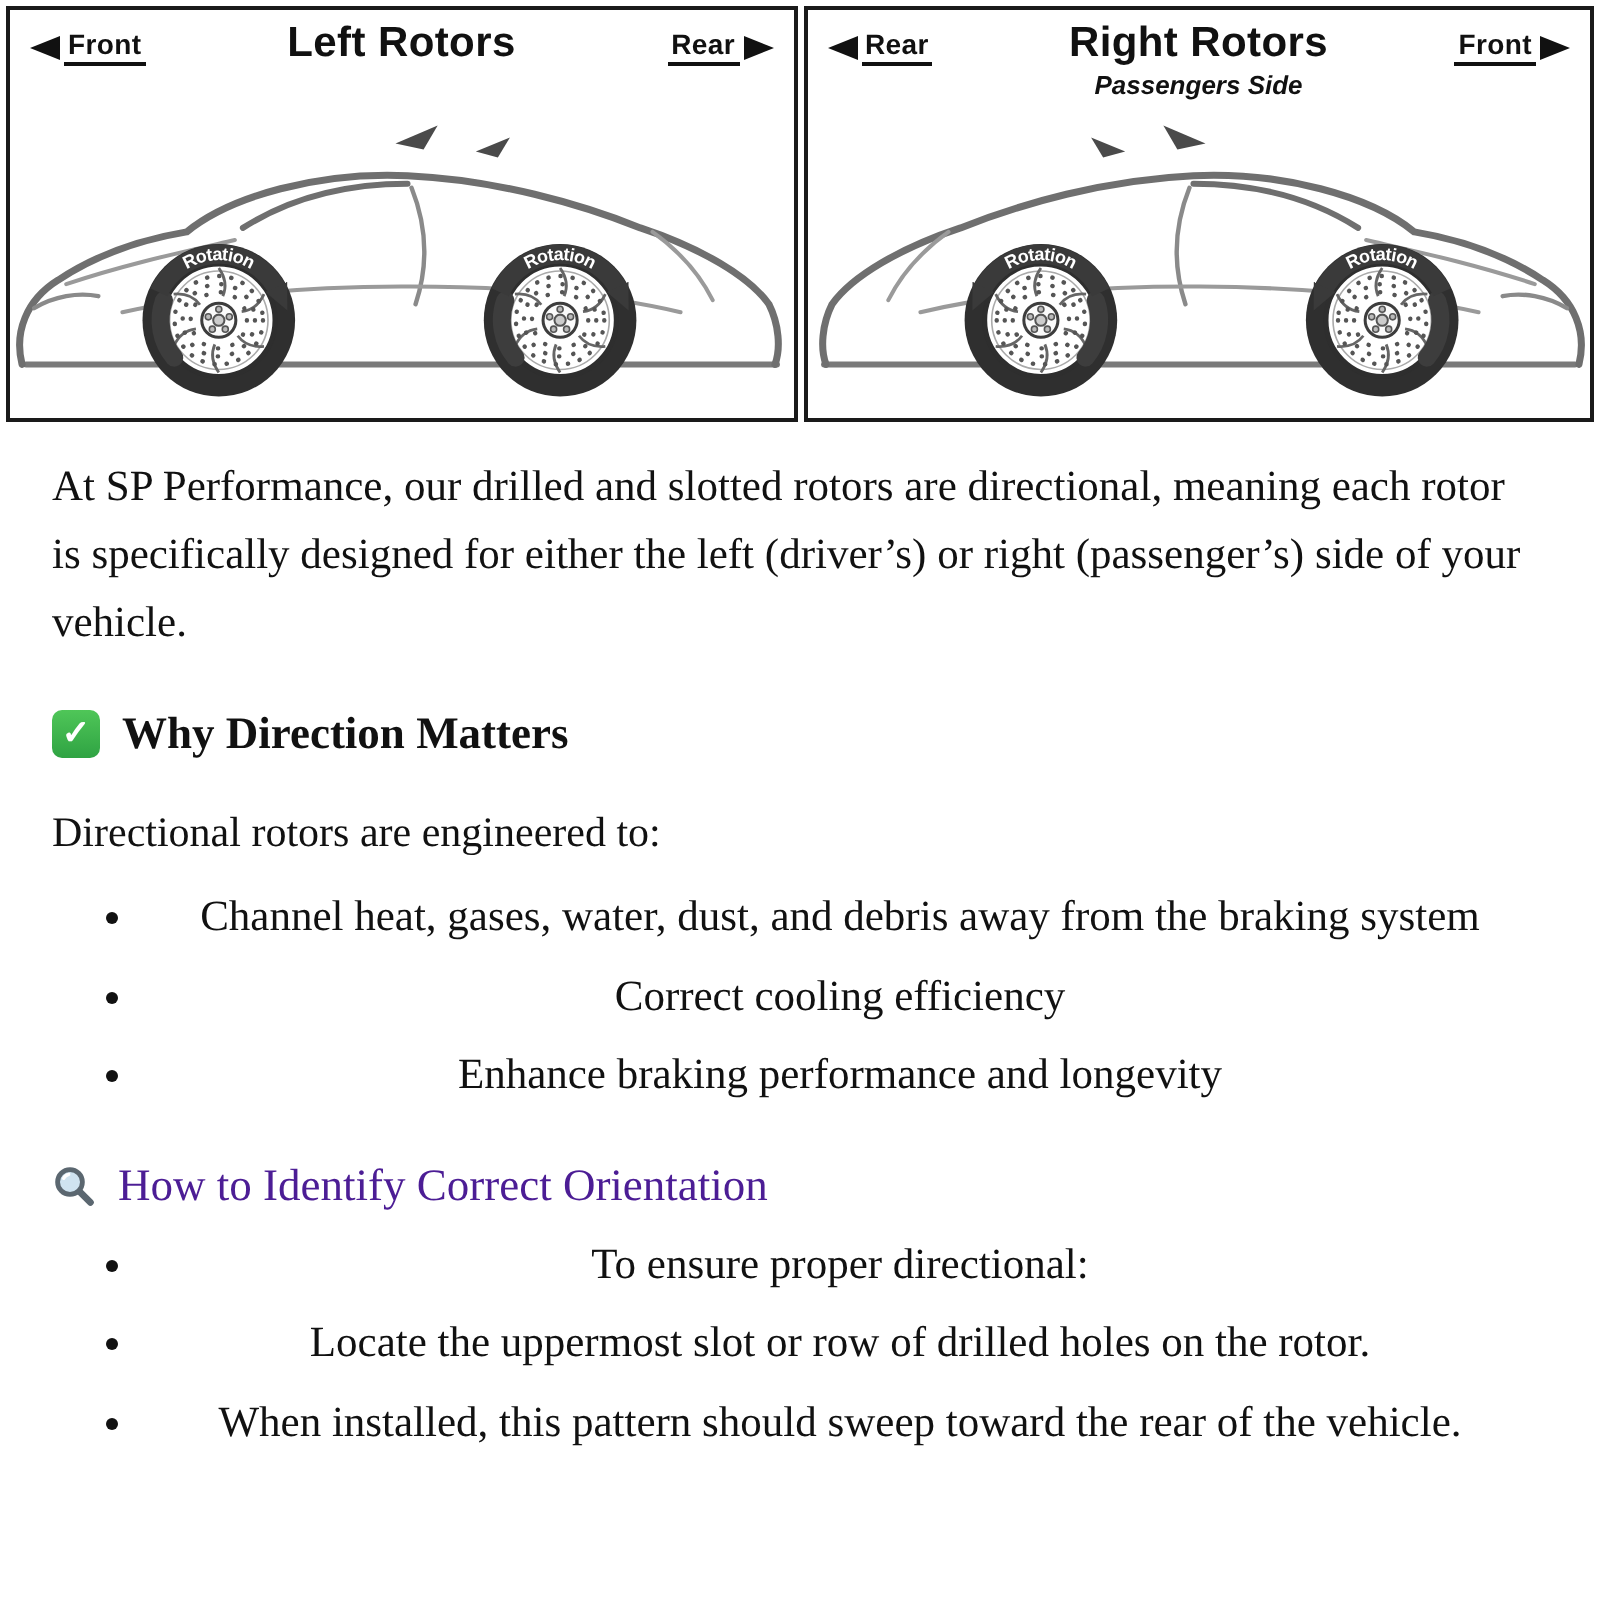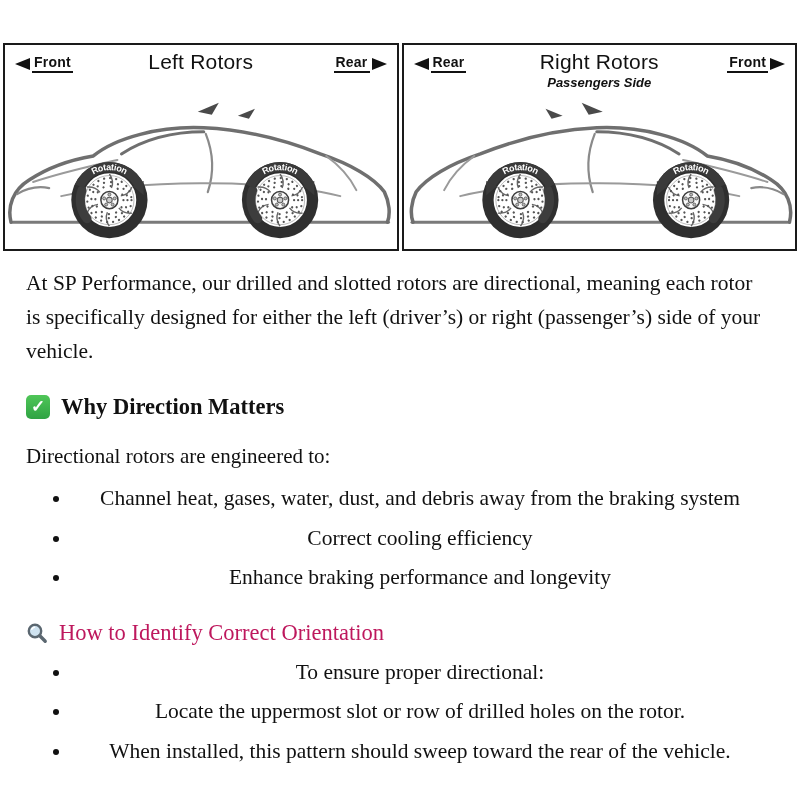--- a/index.html
+++ b/index.html
@@ -3,28 +3,28 @@
 <meta charset="utf-8">
 <style>
   * { box-sizing: border-box; margin: 0; padding: 0; }
   html, body { background: #ffffff; }
   .page {
     width: 800px; height: 800px; background: #fff; overflow: hidden;
     font-family: "Liberation Serif", serif; color: #111;
   }
 
   
-  .diagram { display: flex; gap: 3px; padding: 3px 3px 0 3px; margin-top: 40px; }
+  .diagram { display: flex; gap: 3px; padding: 3px 3px 0 3px; }
   .panel {
     flex: 1; border: 2.5px solid #1a1a1a; height: 208px;
     position: relative; background: #fff; overflow: hidden;
   }
   .panel-header { position: relative; height: 44px; padding-top: 5px; }
   .titles { text-align: center; font-family: "Liberation Sans", sans-serif; }
-  .panel-title { font-size: 21px; font-weight: normal; letter-spacing: .2px; }
+  .panel-title { font-size: 21px; font-weight: bold; letter-spacing: .2px; }
   .panel-subtitle { font-size: 13px; font-weight: bold; font-style: italic; margin-top: 1px; }
   .dir {
     position: absolute; top: 9px; display: flex; align-items: center; gap: 2px;
     font-family: "Liberation Sans", sans-serif;
   }
   .dir.at-left { left: 10px; }
   .dir.at-right { right: 10px; }
   .dir-label {
     font-size: 14px; font-weight: bold; border-bottom: 2.5px solid #111;
     padding: 0 2px 1px 2px; letter-spacing: .2px;
@@ -45,21 +45,21 @@
     width: 24px; height: 24px; border-radius: 5px; flex: 0 0 auto;
     background: linear-gradient(180deg, #4fc658, #2fa343);
     color: #fff; font-family: "Liberation Sans", sans-serif; font-weight: bold;
     font-size: 17px; line-height: 24px; text-align: center;
   }
   .lead { font-size: 21px; line-height: 1.55; margin: 20px 0 8px 0; }
   .content ul { margin: 10px 0 0 0; padding-left: 46px; max-width: 742px; text-align: center; }
   .content li { font-size: 21.5px; line-height: 1.5; margin: 7px 0; }
   .section-h3 {
     display: flex; align-items: center; gap: 11px;
-    font-size: 22.5px; font-weight: 400; color: #be185d; margin: 27px 0 4px 0;
+    font-size: 22.5px; font-weight: 400; color: #4c1d95; margin: 27px 0 4px 0;
   }
   .magnifier-icon { flex: 0 0 auto; display: inline-block; }
 </style>
 </head>
 <body>
 
 <div class="page">
 
   <svg width="0" height="0" style="position:absolute" aria-hidden="true">
     <defs>

